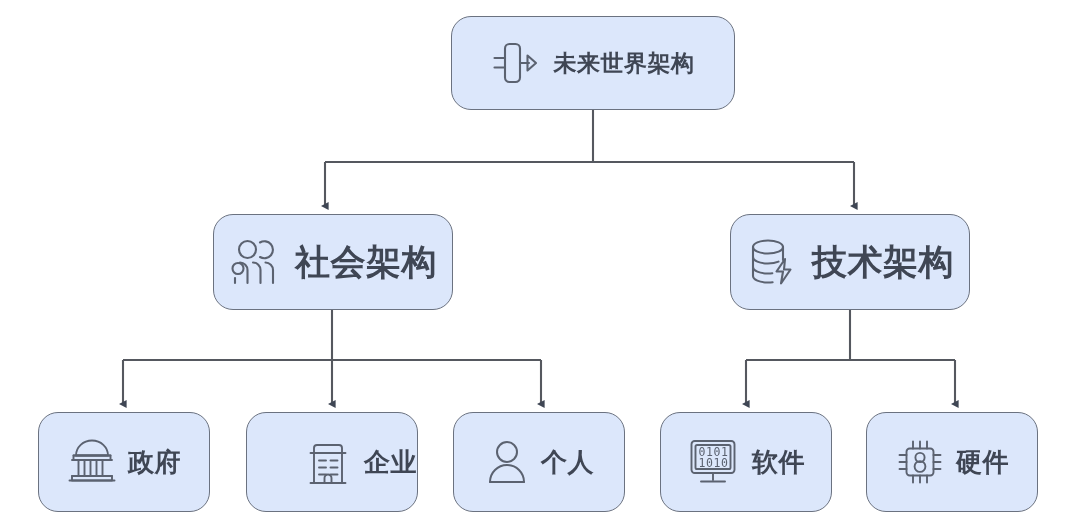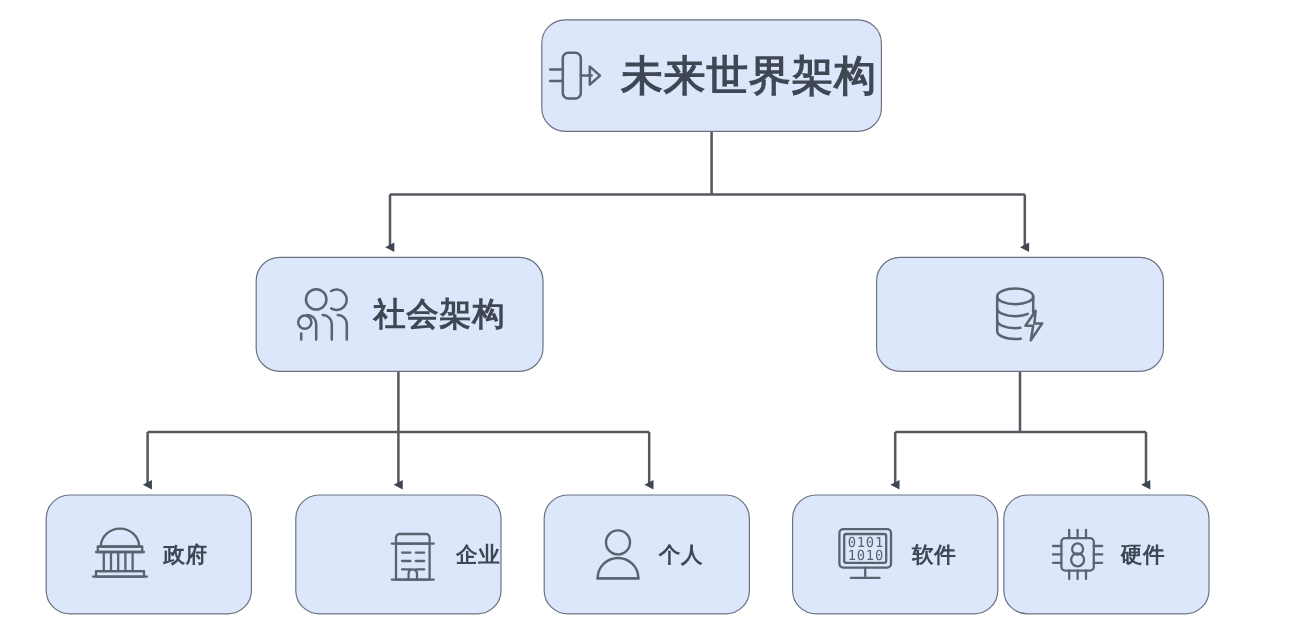--- a/index.html
+++ b/index.html
@@ -53,46 +53,46 @@
   }
   
   #node-root {
     left: 451px;
     top: 16px;
     width: 284px;
     height: 94px;
     border-radius: 20px;
     gap: 16px;
   }
-  #node-root .node-label { font-size: 35px; }
+  #node-root .node-label { font-size: 23px; }
   
   .node-l2 {
     top: 214px;
     width: 240px;
     height: 96px;
     border-radius: 20px;
     gap: 14px;
   }
-  .node-l2 .node-label { font-size: 27px; text-align: right; }
+  .node-l2 .node-label { font-size: 35px; text-align: right; }
   #node-social { left: 213px; }
   #node-tech { left: 730px; }
   
   .node-leaf {
     top: 412px;
     width: 172px;
     height: 100px;
     border-radius: 20px;
     gap: 11px;
   }
-  .node-leaf .node-label { font-size: 18px; }
+  .node-leaf .node-label { font-size: 26px; }
   #node-gov      { left: 38px; }
   #node-ent      { left: 246px; justify-content: flex-end; }
   #node-ind      { left: 453px; }
   #node-software { left: 660px; gap: 13px; }
-  #node-hardware { left: 836px; }
+  #node-hardware { left: 866px; }
 </style>
 </head>
 <body>
 
 <div id="diagram-root">
 
   <svg id="edge-layer" viewBox="0 0 1080 518">
     <defs>
       <marker id="arrowhead" markerWidth="9" markerHeight="9" refX="4.4" refY="4.2" orient="auto" markerUnits="userSpaceOnUse">
         <path d="M0.4,0.6 L8.4,0.6 L4.4,8.2 Z" fill="#3f4654"></path>
@@ -161,20 +161,21 @@
     <span class="node-icon">
       <svg width="52" height="52" viewBox="0 0 52 52" fill="none" stroke="#5b6270" stroke-width="2.1" stroke-linecap="round" stroke-linejoin="round">
         <ellipse cx="22" cy="11" rx="15" ry="6.5"></ellipse>
         <path d="M7,11 L7,40 c0,3.6 6.7,6.5 15,6.5 c1.6,0 3.2,-0.1 4.6,-0.3"></path>
         <path d="M37,11 L37,24"></path>
         <path d="M7,21 c0,3.6 6.7,6.5 15,6.5 c4.1,0 7.8,-0.7 10.5,-1.9"></path>
         <path d="M7,31 c0,3.6 6.7,6.5 15,6.5 c1.5,0 3,-0.1 4.3,-0.3"></path>
         <path d="M39,23 L30.5,35.5 L37,35.5 L35,47.5 L44.5,33.5 L38,33.5 Z"></path>
       </svg>
     </span>
+    <span class="node-label">技术架构</span>
   </div>
 
   <div class="node node-leaf" id="node-gov">
     <span class="node-icon">
       <svg width="50" height="50" viewBox="0 0 50 50" fill="none" stroke="#5b6270" stroke-width="1.9" stroke-linecap="round" stroke-linejoin="round">
         <path d="M9,18.5 a16,15 0 0 1 32,0 Z"></path>
         <line x1="6.5" y1="18.5" x2="43.5" y2="18.5"></line>
         <rect x="6.5" y="18.5" width="37" height="4.5"></rect>
         <line x1="5" y1="23" x2="45" y2="23"></line>
         <line x1="11.5" y1="23" x2="11.5" y2="39"></line>

